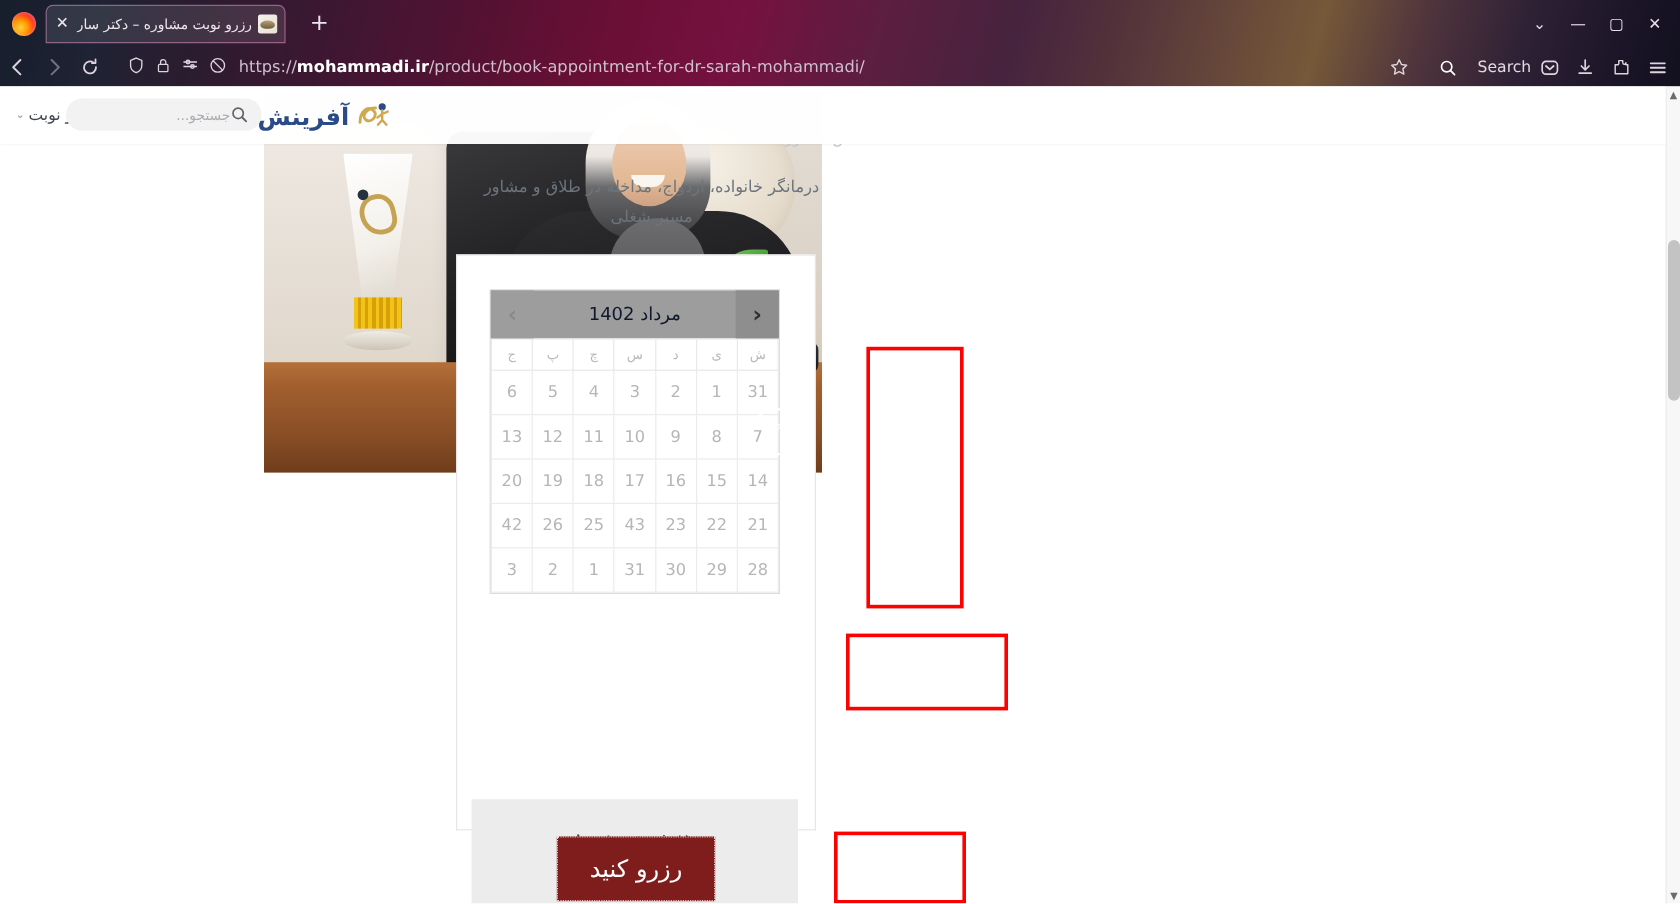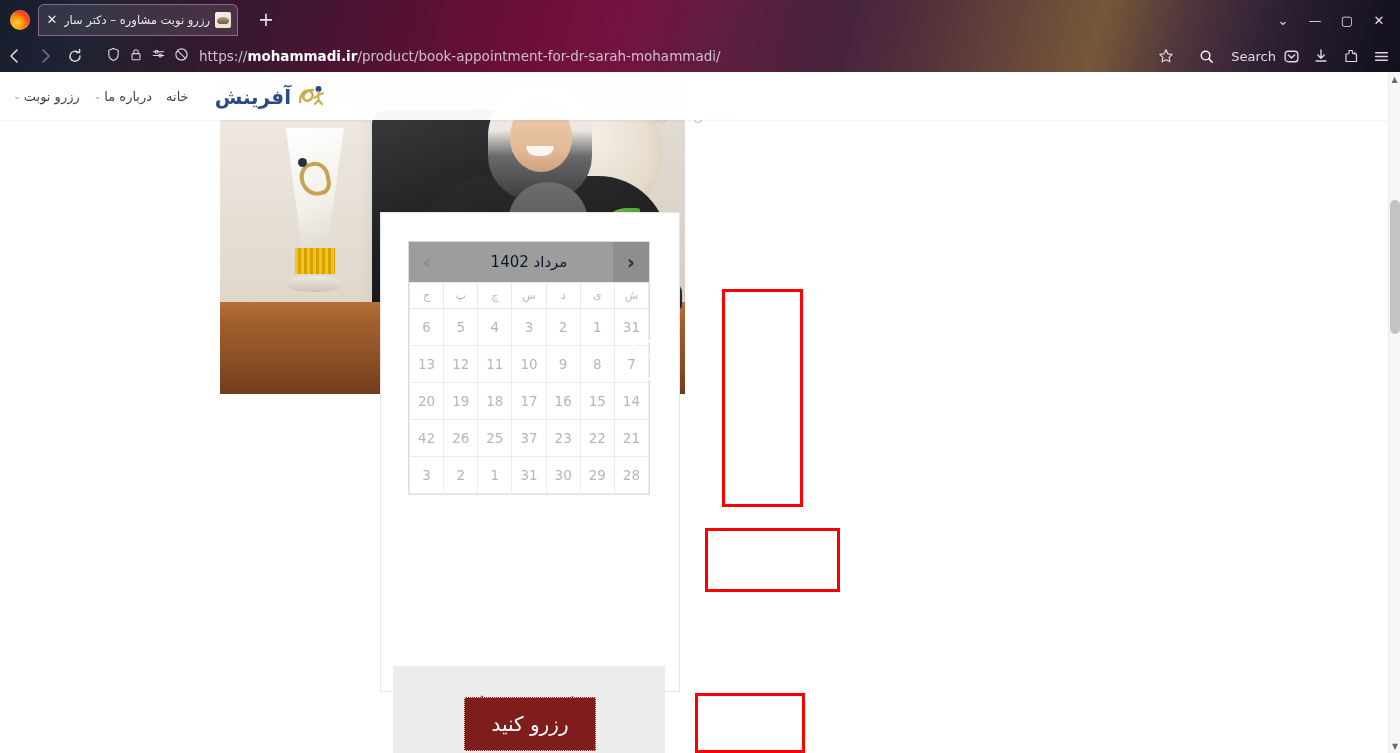--- a/index.html
+++ b/index.html
@@ -455,22 +455,32 @@
             <span>درباره ما</span>
             <span class="caret">⌄</span>
           </a>
         <a href="#">
             <span>رزرو نوبت</span>
             <span class="caret">⌄</span>
           </a>
 
       </nav>
 
+      <div class="searchbox">
+        <span style="display:flex;align-items:center">
+          <svg width="15" height="15" viewBox="0 0 16 16">
+              <circle cx="6.9" cy="6.9" r="4.6" fill="none" stroke="#5f646a" stroke-width="1.5"></circle>
+              <path d="M10.4 10.4 L14 14" stroke="#5f646a" stroke-width="1.7" stroke-linecap="round"></path>
+            </svg>
+        </span>
+        <span class="ph">جستجو...</span>
+      </div>
     </div>
 
+    <div class="doc-desc">درمانگر خانواده، ازدواج، مداخله در طلاق و مشاور مسیر شغلی</div>
 
     <div class="booking-card">
 
       <div class="cal">
         <div class="cal-head">
           <div class="cal-nav prev">‹</div>
           <div class="cal-title">مرداد 1402</div>
           <div class="cal-nav next">›</div>
         </div>
         <table class="cal-grid">
@@ -510,21 +520,21 @@
               <td class="avail">16</td>
               <td class="avail">17</td>
               <td>18</td>
               <td>19</td>
               <td>20</td>
             </tr>
             <tr>
               <td>21</td>
               <td>22</td>
               <td class="avail">23</td>
-              <td class="avail">37</td>
+              <td class="avail">43</td>
               <td>25</td>
               <td>26</td>
               <td>42</td>
             </tr>
             <tr>
               <td class="other">28</td>
               <td class="other">29</td>
               <td class="today">30</td>
               <td class="selected">31</td>
               <td class="other">1</td>

